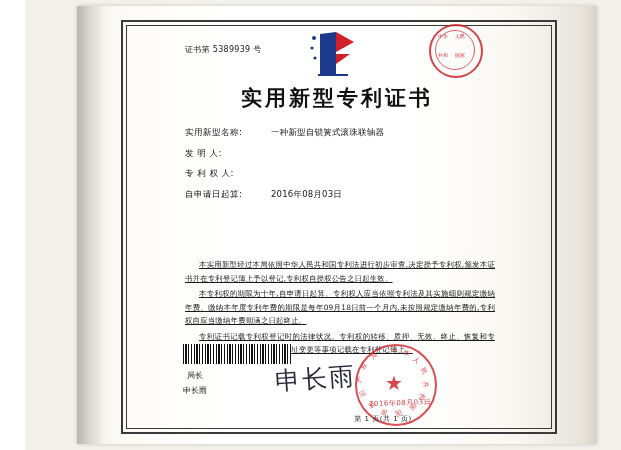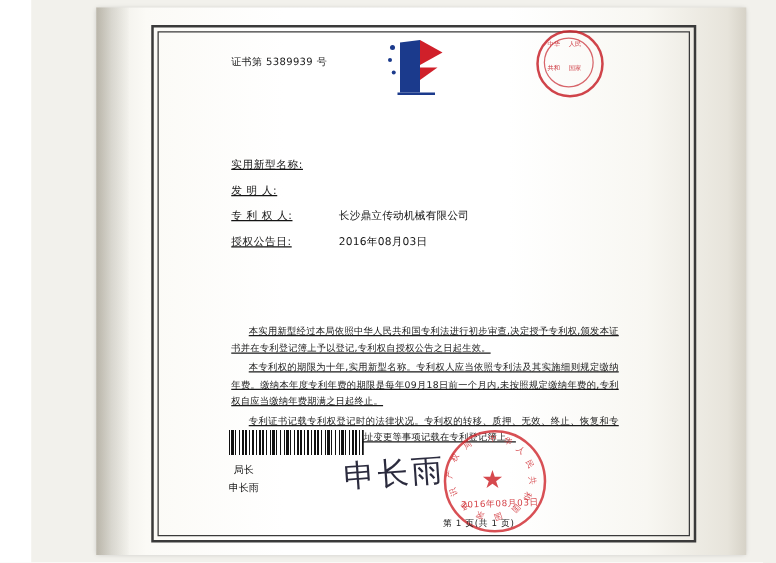--- a/index.html
+++ b/index.html
@@ -140,21 +140,20 @@
     align-items: baseline;
     margin-bottom: 8.5px;
     font-size: 8.5px;
     color: #141414;
     line-height: 12px;
   }
   .field-label {
     width: 86px;
     letter-spacing: 0.5px;
     flex: 0 0 auto;
-    text-decoration: underline;
   }
   .field-value {
     flex: 1 1 auto;
     letter-spacing: 0.2px;
   }
 
   .body-text {
     position: absolute;
     left: 160px;
     top: 258px;
@@ -295,41 +294,42 @@
     <div class="ring"></div>
     <div class="inner"></div>
     <div class="seal-text">
       <span class="t1">中华</span>
       <span class="t2">人民</span>
       <span class="t3">共和</span>
       <span class="t4">国家</span>
     </div>
   </div>
 
+  <div class="doc-title">实用新型专利证书</div>
 
   <div class="fields">
     <div class="field-row">
       <div class="field-label">实用新型名称:</div>
+      <div class="field-value">一种新型自锁簧式滚珠联轴器</div>
     </div>
     <div class="field-row">
       <div class="field-label">发 明 人:</div>
     </div>
     <div class="field-row">
       <div class="field-label">专 利 权 人:</div>
-      <div class="field-value">长沙鼎立传动机械有限公司</div>
     </div>
     <div class="field-row">
-      <div class="field-label">授权公告日:</div>
+      <div class="field-label">自申请日起算:</div>
       <div class="field-value">2016年08月03日</div>
     </div>
   </div>
 
   <div class="body-text">
     <p>本实用新型经过本局依照中华人民共和国专利法进行初步审查,决定授予专利权,颁发本证书并在专利登记簿上予以登记,专利权自授权公告之日起生效。</p>
-    <p>本专利权的期限为十年,实用新型名称。专利权人应当依照专利法及其实施细则规定缴纳年费。缴纳本年度专利年费的期限是每年09月18日前一个月内,未按照规定缴纳年费的,专利权自应当缴纳年费期满之日起终止。</p>
+    <p>本专利权的期限为十年,自申请日起算。专利权人应当依照专利法及其实施细则规定缴纳年费。缴纳本年度专利年费的期限是每年09月18日前一个月内,未按照规定缴纳年费的,专利权自应当缴纳年费期满之日起终止。</p>
     <p>专利证书记载专利权登记时的法律状况。专利权的转移、质押、无效、终止、恢复和专利权人的姓名或名称、国籍、地址变更等事项记载在专利登记簿上。</p>
   </div>
 
   <div class="barcode"></div>
 
   <div class="signature-block">
     <div>局长</div>
     <div>申长雨</div>
   </div>
 

